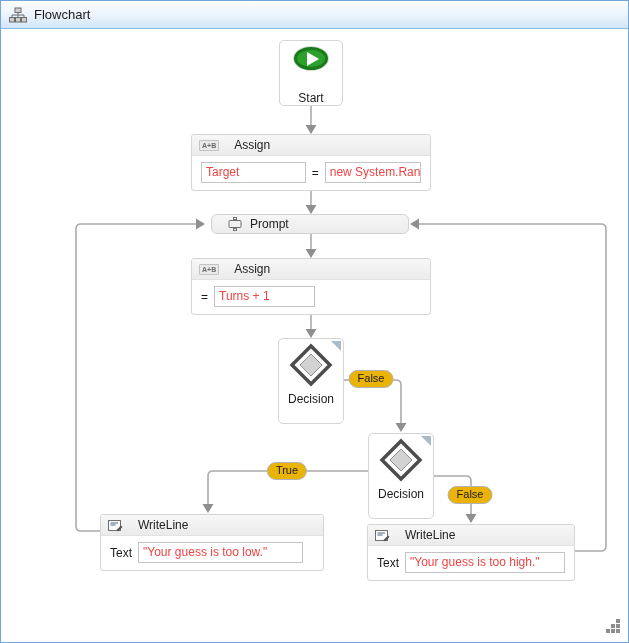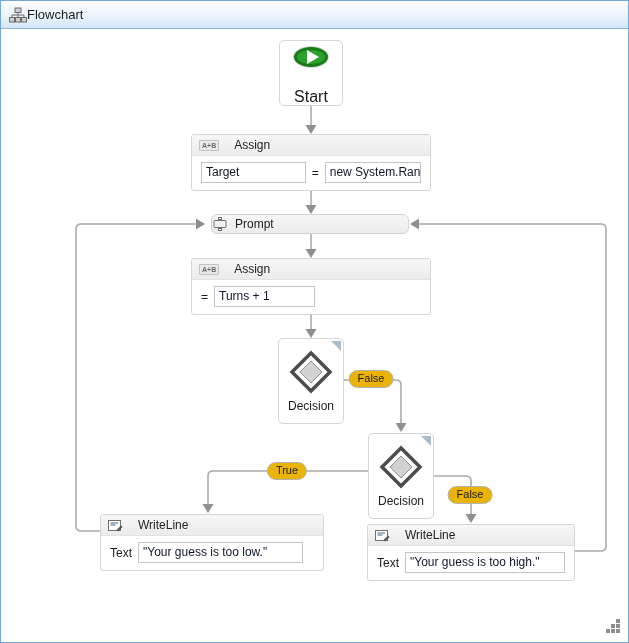--- a/index.html
+++ b/index.html
@@ -4,52 +4,52 @@
 <style>
   html,body{margin:0;padding:0;background:#fff;}
   *{box-sizing:border-box;}
   .frame{
     position:relative;width:629px;height:643px;background:#fff;
     border:1px solid #71a7dc;font-family:"Liberation Sans",sans-serif;
     overflow:hidden;
   }
   .titlebar{
     position:absolute;left:0;top:0;right:0;height:28px;
-    display:flex;align-items:center;gap:0;padding:0 8px;
+    display:flex;align-items:center;gap:7px;padding:0 8px;
     background:linear-gradient(180deg,#fdfeff 0%,#eaf3fc 55%,#d2e6f8 100%);
     border-bottom:1px solid #8ab8e6;
   }
   .titlebar .title{font-size:13px;color:#1c1c1c;}
   .layer{position:absolute;left:0;top:0;width:629px;height:643px;}
   .connectors{z-index:1;pointer-events:none;}
   .node{position:absolute;z-index:2;background:#fff;border:1px solid #d5d5d5;border-radius:3px;color:#1b1b1b;}
   
   .start-node{left:278px;top:39px;width:64px;height:66px;border-radius:5px;
     display:flex;flex-direction:column;align-items:center;justify-content:flex-start;padding-top:6px;}
   .start-circle{width:34px;height:34px;border-radius:50%;background:#2ba12b;border:3px solid #187a18;
     box-shadow:0 0 0 1px #d8d8d8;display:flex;align-items:center;justify-content:center;}
   .play-tri{width:0;height:0;border-left:12px solid #fff;border-top:7px solid transparent;border-bottom:7px solid transparent;margin-left:3px;}
-  .start-label{font-size:16px;margin-top:21px;}
+  .start-label{font-size:12px;margin-top:21px;}
   
   .act-header{height:21px;display:flex;align-items:center;gap:15px;padding:0 7px;
     background:linear-gradient(#f7f7f7,#ebebeb);border-bottom:1px solid #e2e2e2;border-radius:3px 3px 0 0;}
   .act-title{font-size:12px;color:#222;}
   .act-body{display:flex;align-items:center;padding:0 9px;height:33px;gap:6px;font-size:12px;}
   .assign-badge{font-size:7px;font-weight:bold;color:#6b6b6b;background:#e9e9e9;border:1px solid #c2c2c2;
     padding:1px 2px;line-height:1;border-radius:1px;letter-spacing:0;}
   .textbox{border:1px solid #c4c4c4;background:#fff;height:21px;line-height:19px;padding:0 4px;
-    white-space:nowrap;overflow:hidden;font-size:12px;color:#0f172a;}
+    white-space:nowrap;overflow:hidden;font-size:12px;color:#ef4444;}
   .assign1{left:190px;top:133px;width:240px;height:57px;}
   .assign2{left:190px;top:257px;width:240px;height:57px;}
   
   .prompt-node{left:210px;top:213px;width:198px;height:20px;border-radius:6px;
-    display:flex;align-items:center;gap:7px;padding:0 0;background:linear-gradient(#f6f6f6,#ececec);border-color:#d2d2d2;}
+    display:flex;align-items:center;gap:7px;padding:0 15px;background:linear-gradient(#f6f6f6,#ececec);border-color:#d2d2d2;}
   .prompt-node .act-title{font-size:12px;}
   
-  .decision-node{width:66px;height:86px;border-radius:5px;display:flex;flex-direction:column;align-items:center;padding-top:11px;}
+  .decision-node{width:66px;height:86px;border-radius:5px;display:flex;flex-direction:column;align-items:center;padding-top:4px;}
   .decision1{left:277px;top:337px;}
   .decision2{left:367px;top:432px;}
   .decision-label{font-size:12px;margin-top:5px;}
   .corner-tri{position:absolute;top:1px;right:1px;}
   
   .wl-left{left:99px;top:513px;width:224px;height:57px;}
   .wl-right{left:366px;top:523px;width:208px;height:57px;}
   .wl-field-label{font-size:12px;color:#1b1b1b;}
   
   .pill{position:absolute;z-index:3;transform:translate(-50%,-50%);background:#eab308;border:1px solid #b3b3b3;

